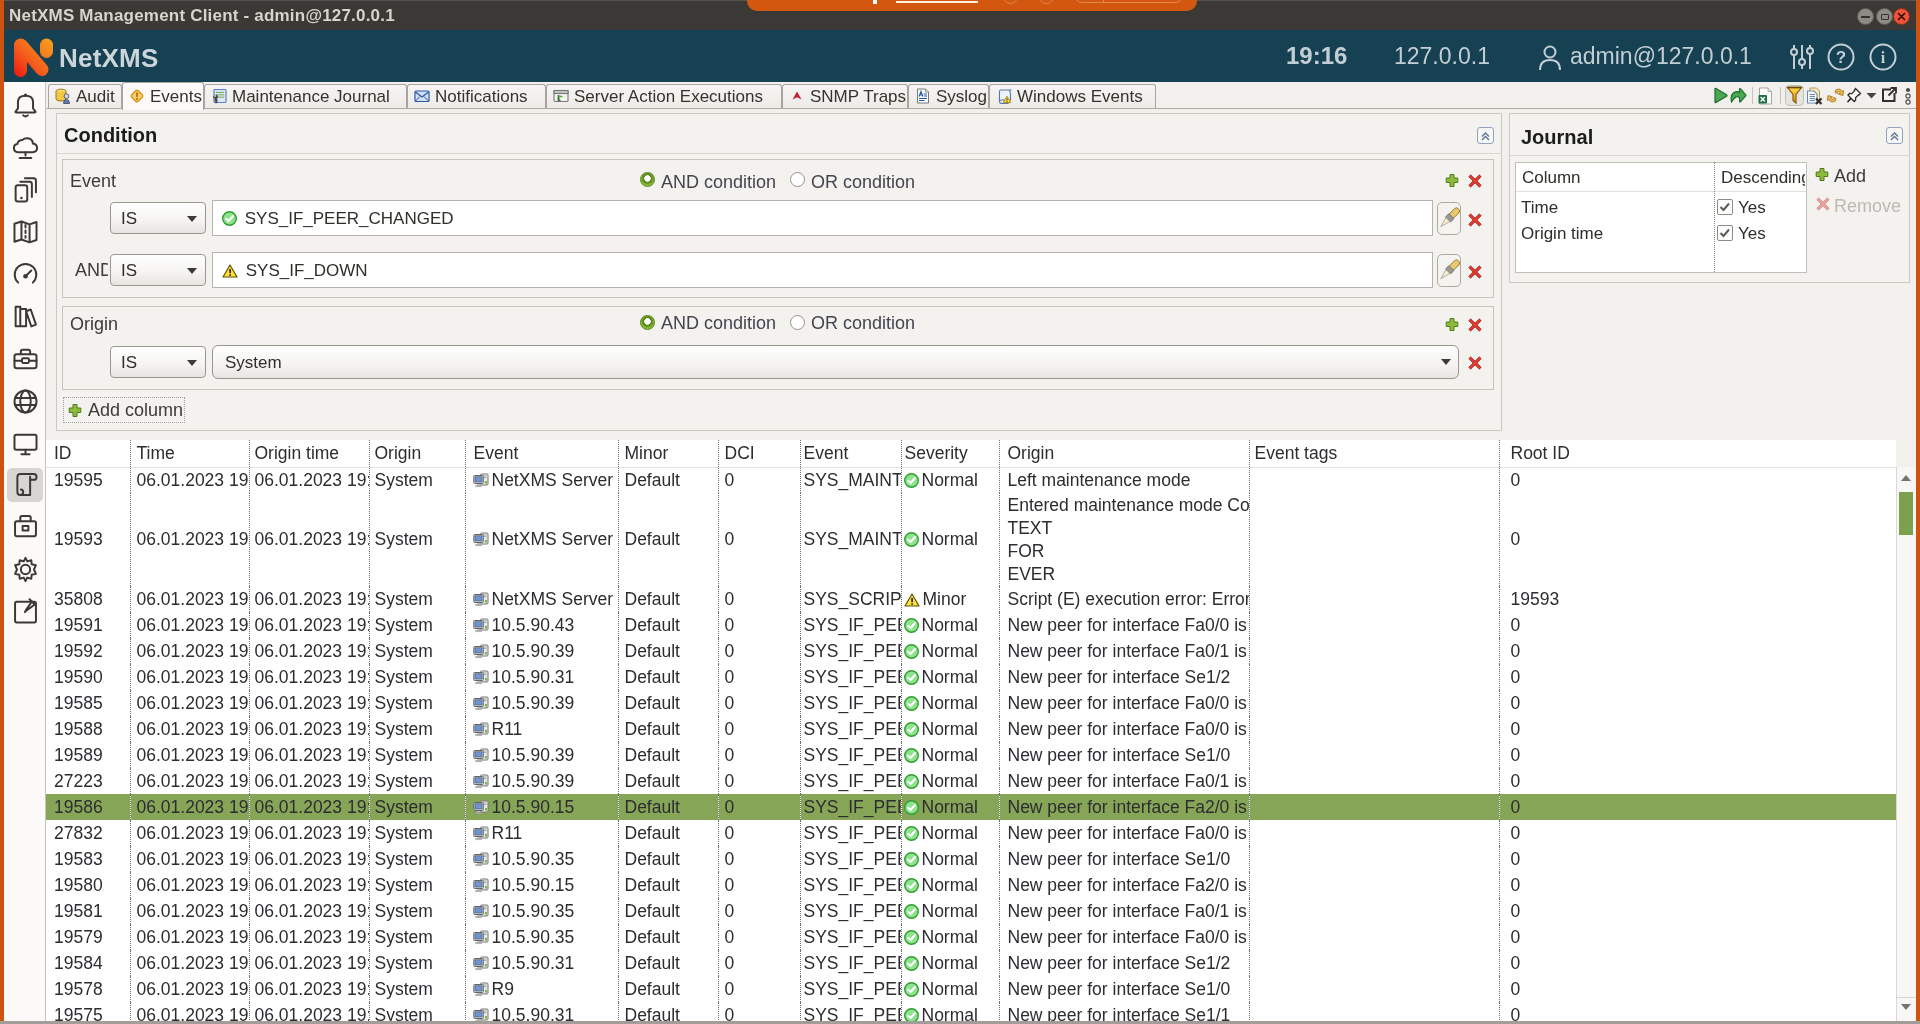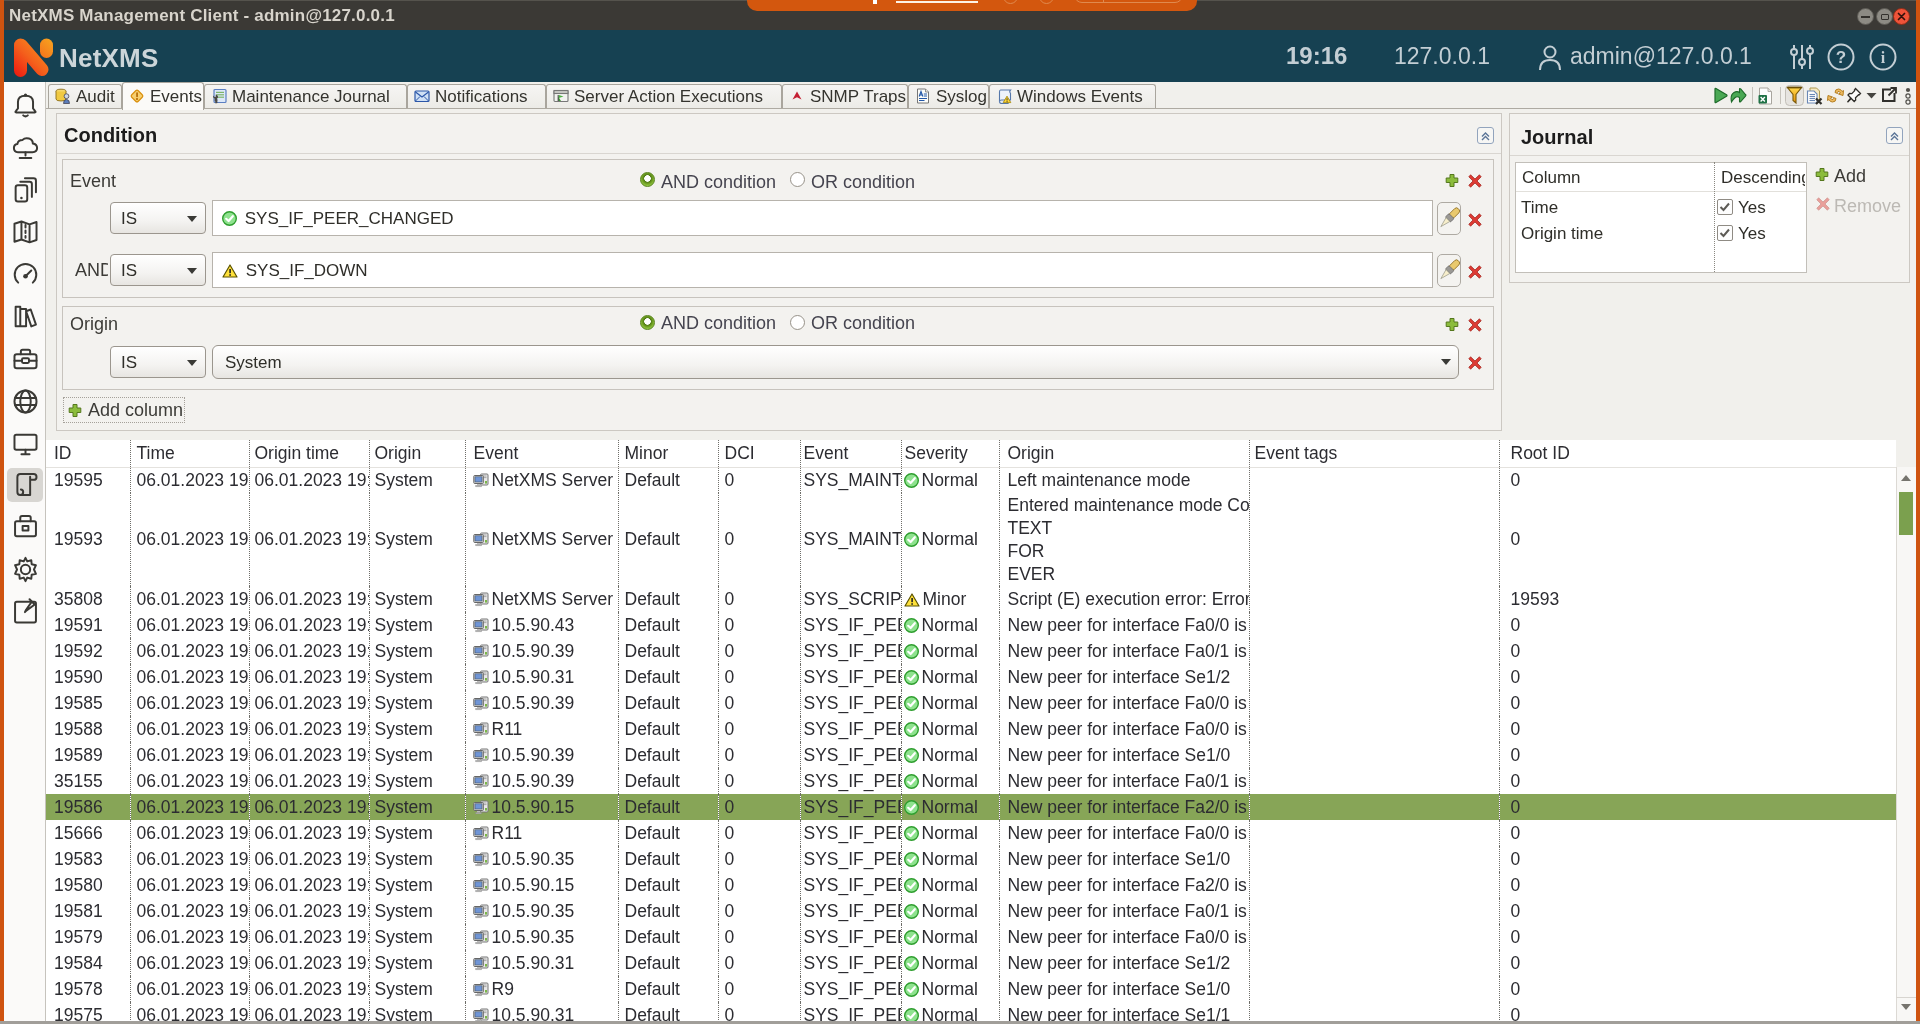--- a/index.html
+++ b/index.html
@@ -690,21 +690,21 @@
           <td style="padding-left:3px">SYS_IF_PEER_CHANGED</td>
           <td style="padding-left:2px"><span class="ic" style="width:15px;height:15px"><svg width="15" height="15" viewBox="0 0 15 15">
                 <circle cx="7.5" cy="7.5" r="6.8" fill="#8ee28e" stroke="#2f9e2f" stroke-width="1.4"></circle>
                 <path d="M4.2 7.8 L6.6 10 L10.8 5.2" stroke="#fff" stroke-width="2.2" fill="none" stroke-linecap="round" stroke-linejoin="round"></path>
               </svg></span>Normal</td>
           <td style="padding-left:8px">New peer for interface Se1/0</td>
           <td></td>
           <td style="padding-left:11px">0</td>
         </tr>
 <tr style="height:26px">
-          <td style="padding-left:8px">35155</td>
+          <td style="padding-left:8px">27223</td>
           <td>06.01.2023 19:16:05</td>
           <td style="padding-left:5px">06.01.2023 19:16:05</td>
           <td style="padding-left:5px">System</td>
           <td style="padding-left:7px"><span class="ic" style="width:16px;height:15px"><svg width="16" height="15" viewBox="0 0 16 15">
                 <rect x="7.5" y="1" width="7.5" height="11" rx="1" fill="#e8e8e8" stroke="#777" stroke-width="1"></rect>
                 <line x1="9" y1="3" x2="13.5" y2="3" stroke="#999" stroke-width="0.8"></line>
                 <line x1="9" y1="4.6" x2="13.5" y2="4.6" stroke="#999" stroke-width="0.8"></line>
                 <rect x="12" y="8" width="2" height="2.6" fill="#7ab648"></rect>
                 <rect x="0.8" y="2.5" width="9.5" height="8" rx="0.8" fill="#dcdcdc" stroke="#666" stroke-width="1"></rect>
                 <rect x="2" y="3.8" width="7" height="5.2" fill="#6f95d6" stroke="#456" stroke-width="0.6"></rect>
@@ -742,21 +742,21 @@
           <td style="padding-left:3px">SYS_IF_PEER_CHANGED</td>
           <td style="padding-left:2px"><span class="ic" style="width:15px;height:15px"><svg width="15" height="15" viewBox="0 0 15 15">
                 <circle cx="7.5" cy="7.5" r="6.8" fill="#8ee28e" stroke="#2f9e2f" stroke-width="1.4"></circle>
                 <path d="M4.2 7.8 L6.6 10 L10.8 5.2" stroke="#fff" stroke-width="2.2" fill="none" stroke-linecap="round" stroke-linejoin="round"></path>
               </svg></span>Normal</td>
           <td style="padding-left:8px">New peer for interface Fa2/0 is 1</td>
           <td></td>
           <td style="padding-left:11px">0</td>
         </tr>
 <tr style="height:26px">
-          <td style="padding-left:8px">15666</td>
+          <td style="padding-left:8px">27832</td>
           <td>06.01.2023 19:16:05</td>
           <td style="padding-left:5px">06.01.2023 19:16:05</td>
           <td style="padding-left:5px">System</td>
           <td style="padding-left:7px"><span class="ic" style="width:16px;height:15px"><svg width="16" height="15" viewBox="0 0 16 15">
                 <rect x="7.5" y="1" width="7.5" height="11" rx="1" fill="#e8e8e8" stroke="#777" stroke-width="1"></rect>
                 <line x1="9" y1="3" x2="13.5" y2="3" stroke="#999" stroke-width="0.8"></line>
                 <line x1="9" y1="4.6" x2="13.5" y2="4.6" stroke="#999" stroke-width="0.8"></line>
                 <rect x="12" y="8" width="2" height="2.6" fill="#7ab648"></rect>
                 <rect x="0.8" y="2.5" width="9.5" height="8" rx="0.8" fill="#dcdcdc" stroke="#666" stroke-width="1"></rect>
                 <rect x="2" y="3.8" width="7" height="5.2" fill="#6f95d6" stroke="#456" stroke-width="0.6"></rect>

